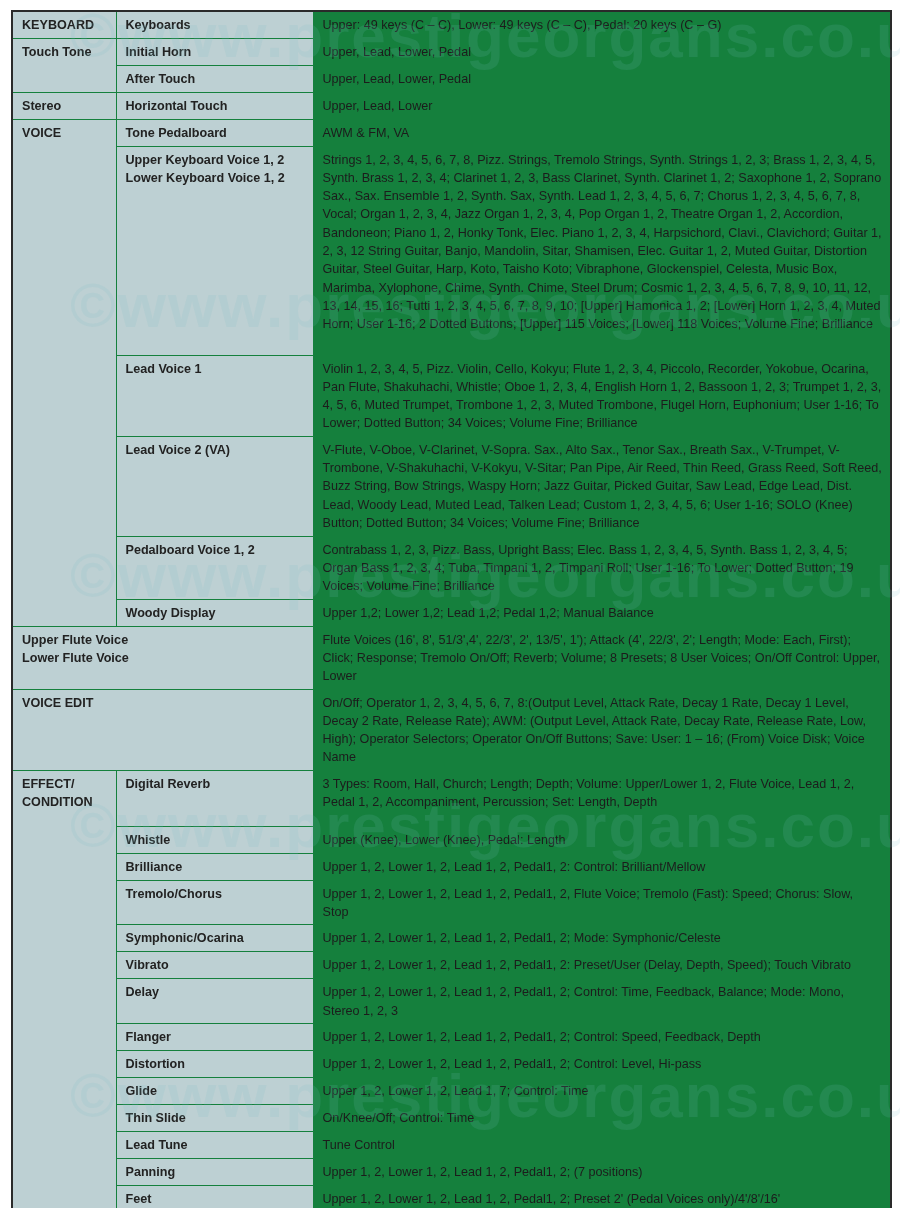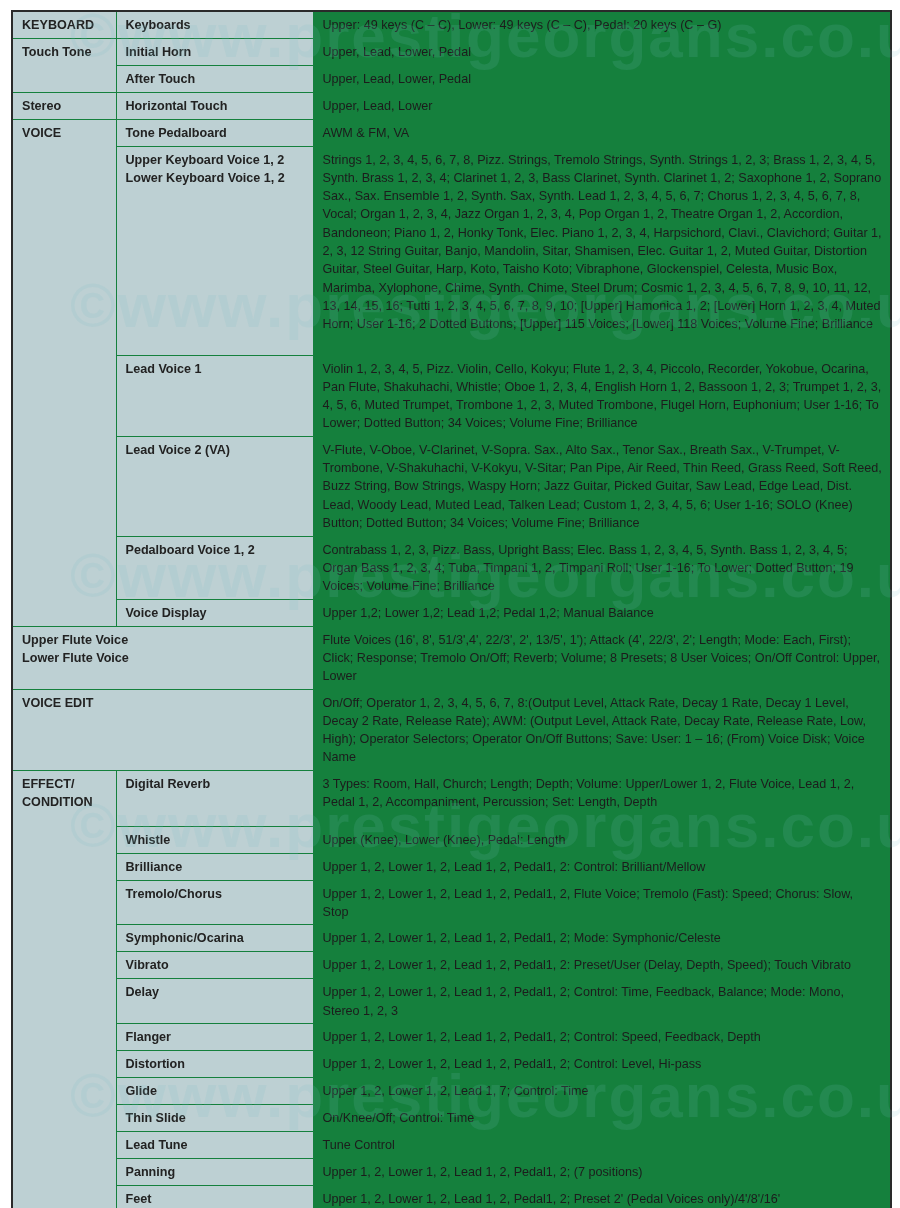--- a/index.html
+++ b/index.html
@@ -73,21 +73,21 @@
     </tr>
     <tr style="height:100px">
       <td class="sub">Lead Voice 2 (VA)</td>
       <td class="val">V-Flute, V-Oboe, V-Clarinet, V-Sopra. Sax., Alto Sax., Tenor Sax., Breath Sax., V-Trumpet, V-Trombone, V-Shakuhachi, V-Kokyu, V-Sitar; Pan Pipe, Air Reed, Thin Reed, Grass Reed, Soft Reed, Buzz String, Bow Strings, Waspy Horn; Jazz Guitar, Picked Guitar, Saw Lead, Edge Lead, Dist. Lead, Woody Lead, Muted Lead, Talken Lead; Custom 1, 2, 3, 4, 5, 6; User 1-16; SOLO (Knee) Button; Dotted Button; 34 Voices; Volume Fine; Brilliance</td>
     </tr>
     <tr style="height:63px">
       <td class="sub">Pedalboard Voice 1, 2</td>
       <td class="val">Contrabass 1, 2, 3, Pizz. Bass, Upright Bass; Elec. Bass 1, 2, 3, 4, 5, Synth. Bass 1, 2, 3, 4, 5; Organ Bass 1, 2, 3, 4; Tuba, Timpani 1, 2, Timpani Roll; User 1-16; To Lower; Dotted Button; 19 Voices; Volume Fine; Brilliance</td>
     </tr>
     <tr style="height:27px">
-      <td class="sub">Voice Display</td>
+      <td class="sub">Woody Display</td>
       <td class="val">Upper 1,2; Lower 1,2; Lead 1,2; Pedal 1,2; Manual Balance</td>
     </tr>
 
     <tr style="height:62px">
       <td class="cat" colspan="2">
         <span class="nl">Upper Flute Voice</span>
         <span class="nl">Lower Flute Voice</span>
       </td>
       <td class="val">Flute Voices (16', 8', 51/3',4', 22/3', 2', 13/5', 1'); Attack (4', 22/3', 2'; Length; Mode: Each, First); Click; Response; Tremolo On/Off; Reverb; Volume; 8 Presets; 8 User Voices; On/Off Control: Upper, Lower</td>
     </tr>

